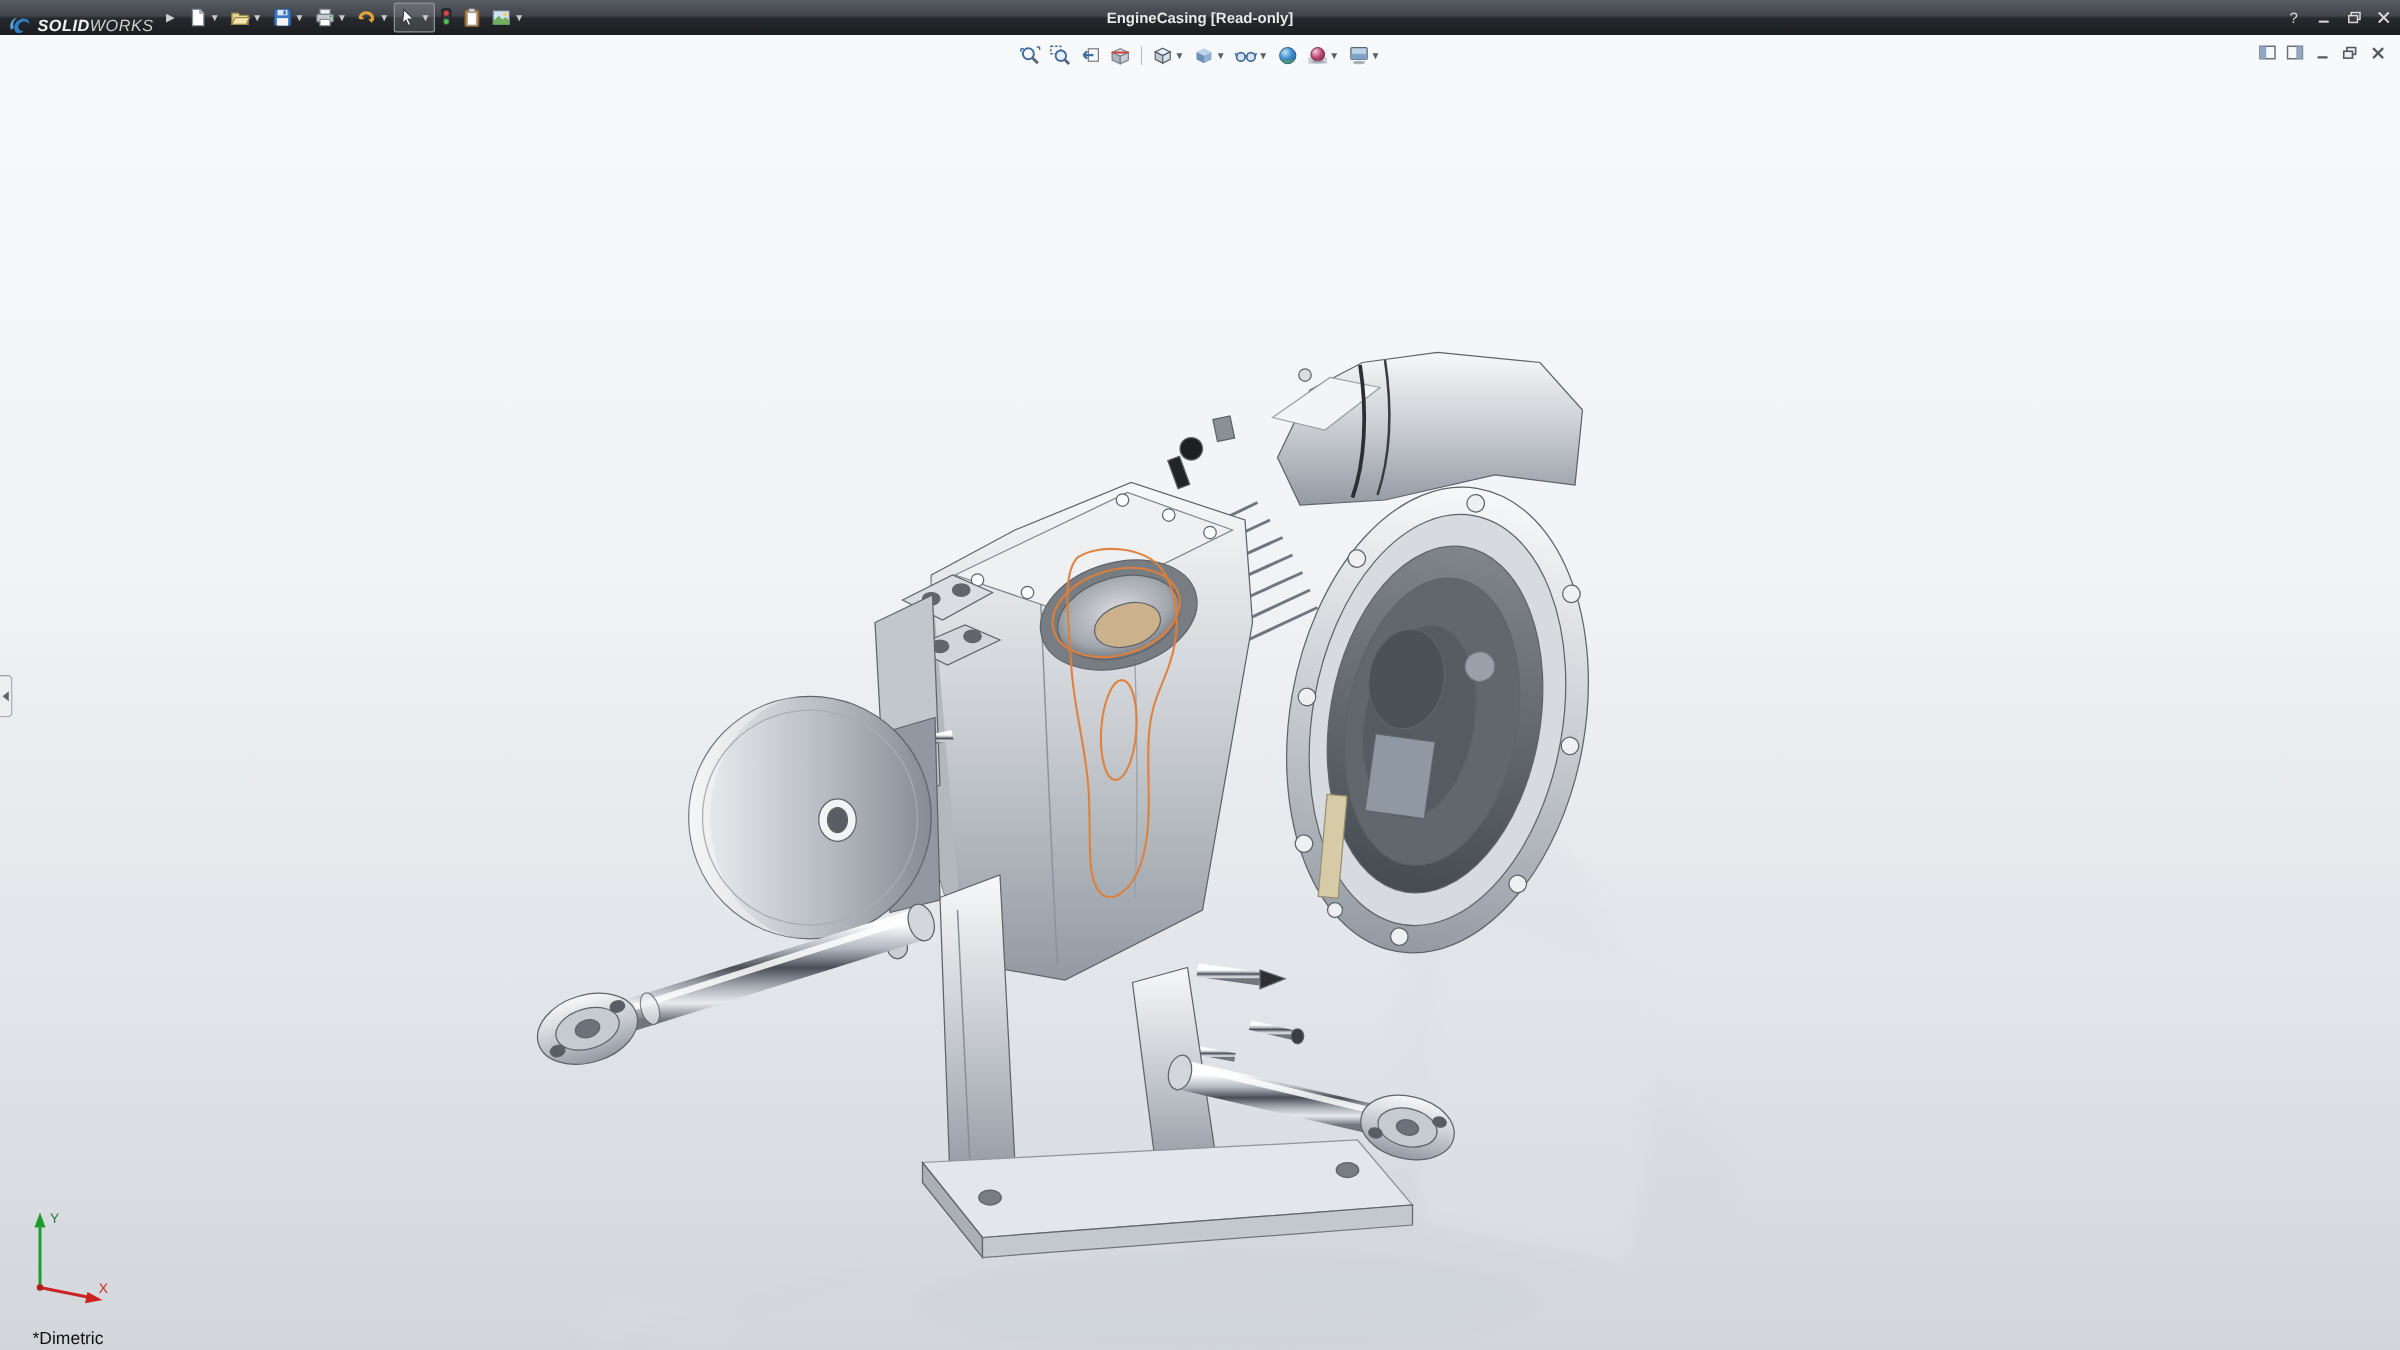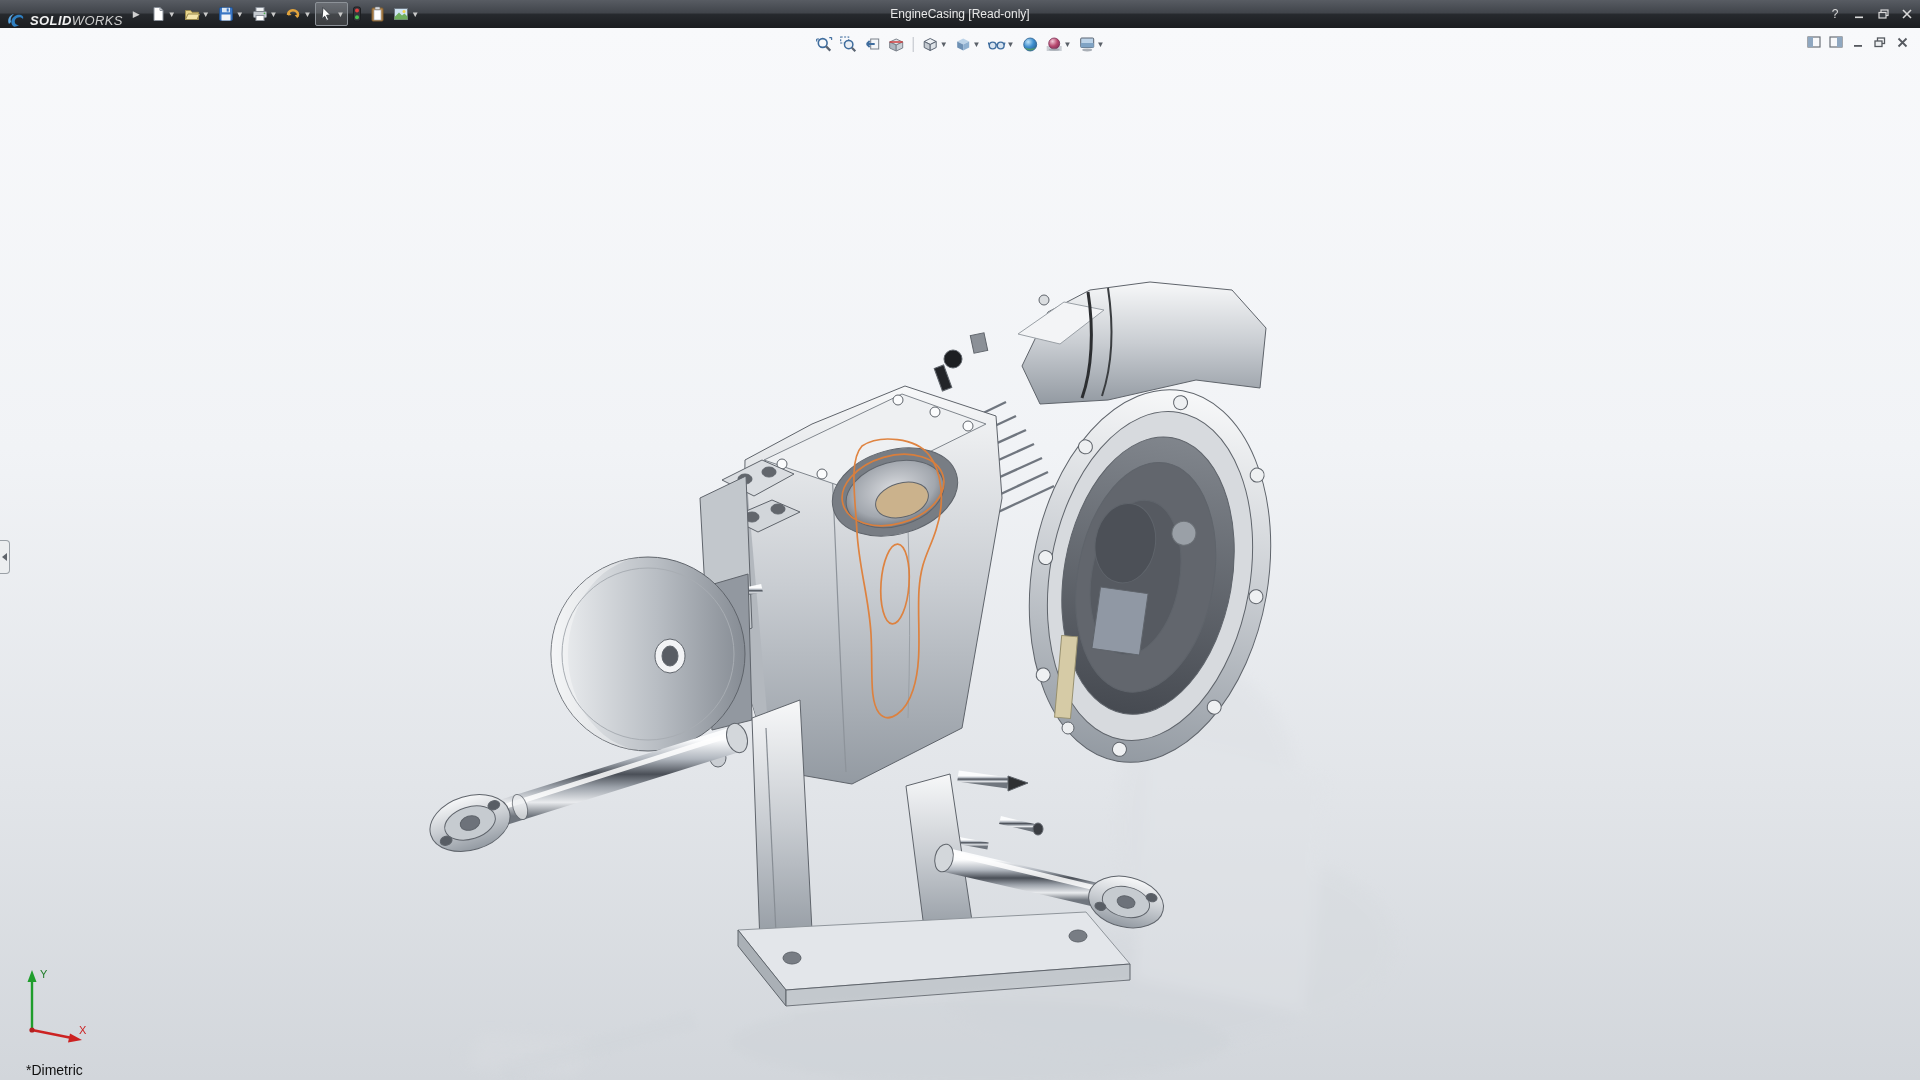--- a/index.html
+++ b/index.html
@@ -13,21 +13,21 @@
   .logo { display:flex; align-items:center; gap:4px; padding:0 8px 0 6px;margin-top:12px; }
   .logo .brand { font-size:13px; letter-spacing:.4px; color:#f2f2f2; font-style:italic; }
   .logo .brand b { font-weight:bold; }
   .logo .brand span.light { font-weight:normal; color:#cfcfcf; }
   .tb-grip { color:#cfcfcf; font-size:9px; margin:0 6px 0 2px; }
   .tb-tools { display:flex; align-items:center; height:28px; }
   .tb-btn { display:flex; align-items:center; height:24px; padding:0 3px; border:1px solid transparent; border-radius:2px; cursor:default; }
   .tb-btn svg { display:block; }
   .tb-btn .dd { font-size:8px; color:#c9c9c9; margin-left:2px; }
   .tb-btn.active { background:rgba(255,255,255,.14); border-color:#8d9298; }
-  .tb-title { position:absolute; left:50%; top:0; transform:translateX(-50%); height:28px; display:flex; align-items:center; font-size:12px; color:#e8e8e8; white-space:nowrap; }
+  .tb-title { position:absolute; left:50%; top:0; transform:translateX(-50%); height:28px; display:flex; align-items:center; font-size:12px; color:#e8e8e8; white-space:nowrap;font-weight:bold; }
   .tb-right { position:absolute; right:4px; top:0; height:28px; display:flex; align-items:center; gap:6px; }
   .wc { width:18px; height:18px; display:flex; align-items:center; justify-content:center; color:#d9d9d9; font-size:12px; }
   .wc svg { display:block; }
 
   
   .viewport { position:absolute; top:28px; left:0; right:0; bottom:0;
     background:linear-gradient(180deg,#f8f9fb 0%,#f1f3f6 40%,#e2e5e9 72%,#d2d6db 100%); }
   .model-svg { position:absolute; inset:0; }
 
   

